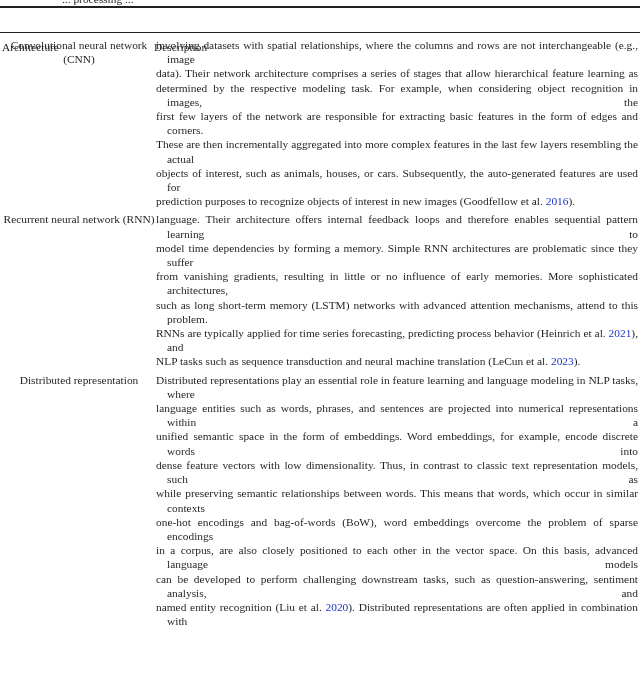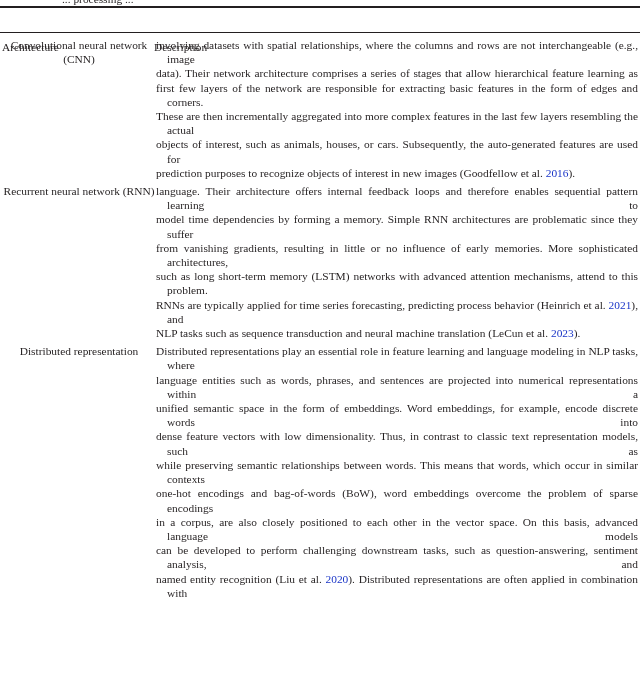--- a/index.html
+++ b/index.html
@@ -35,20 +35,21 @@
 <div class="table">
 
   <div class="row">
     <div class="arch-cell">
       <span>Convolutional neural network</span>
       <span>(CNN)</span>
     </div>
     <div class="desc-cell">
       <span class="line">involving datasets with spatial relationships, where the columns and rows are not interchangeable (e.g., image</span>
       <span class="line">data). Their network architecture comprises a series of stages that allow hierarchical feature learning as</span>
+      <span class="line">determined by the respective modeling task. For example, when considering object recognition in images, the</span>
       <span class="line">first few layers of the network are responsible for extracting basic features in the form of edges and corners.</span>
       <span class="line">These are then incrementally aggregated into more complex features in the last few layers resembling the actual</span>
       <span class="line">objects of interest, such as animals, houses, or cars. Subsequently, the auto-generated features are used for</span>
       <span class="line last"><span>prediction purposes to recognize objects of interest in new images (Goodfellow et al. </span><a class="cite">2016</a><span>).</span></span>
     </div>
   </div>
 
   <div class="row">
     <div class="arch-cell">
       <span>Recurrent neural network (RNN)</span>

